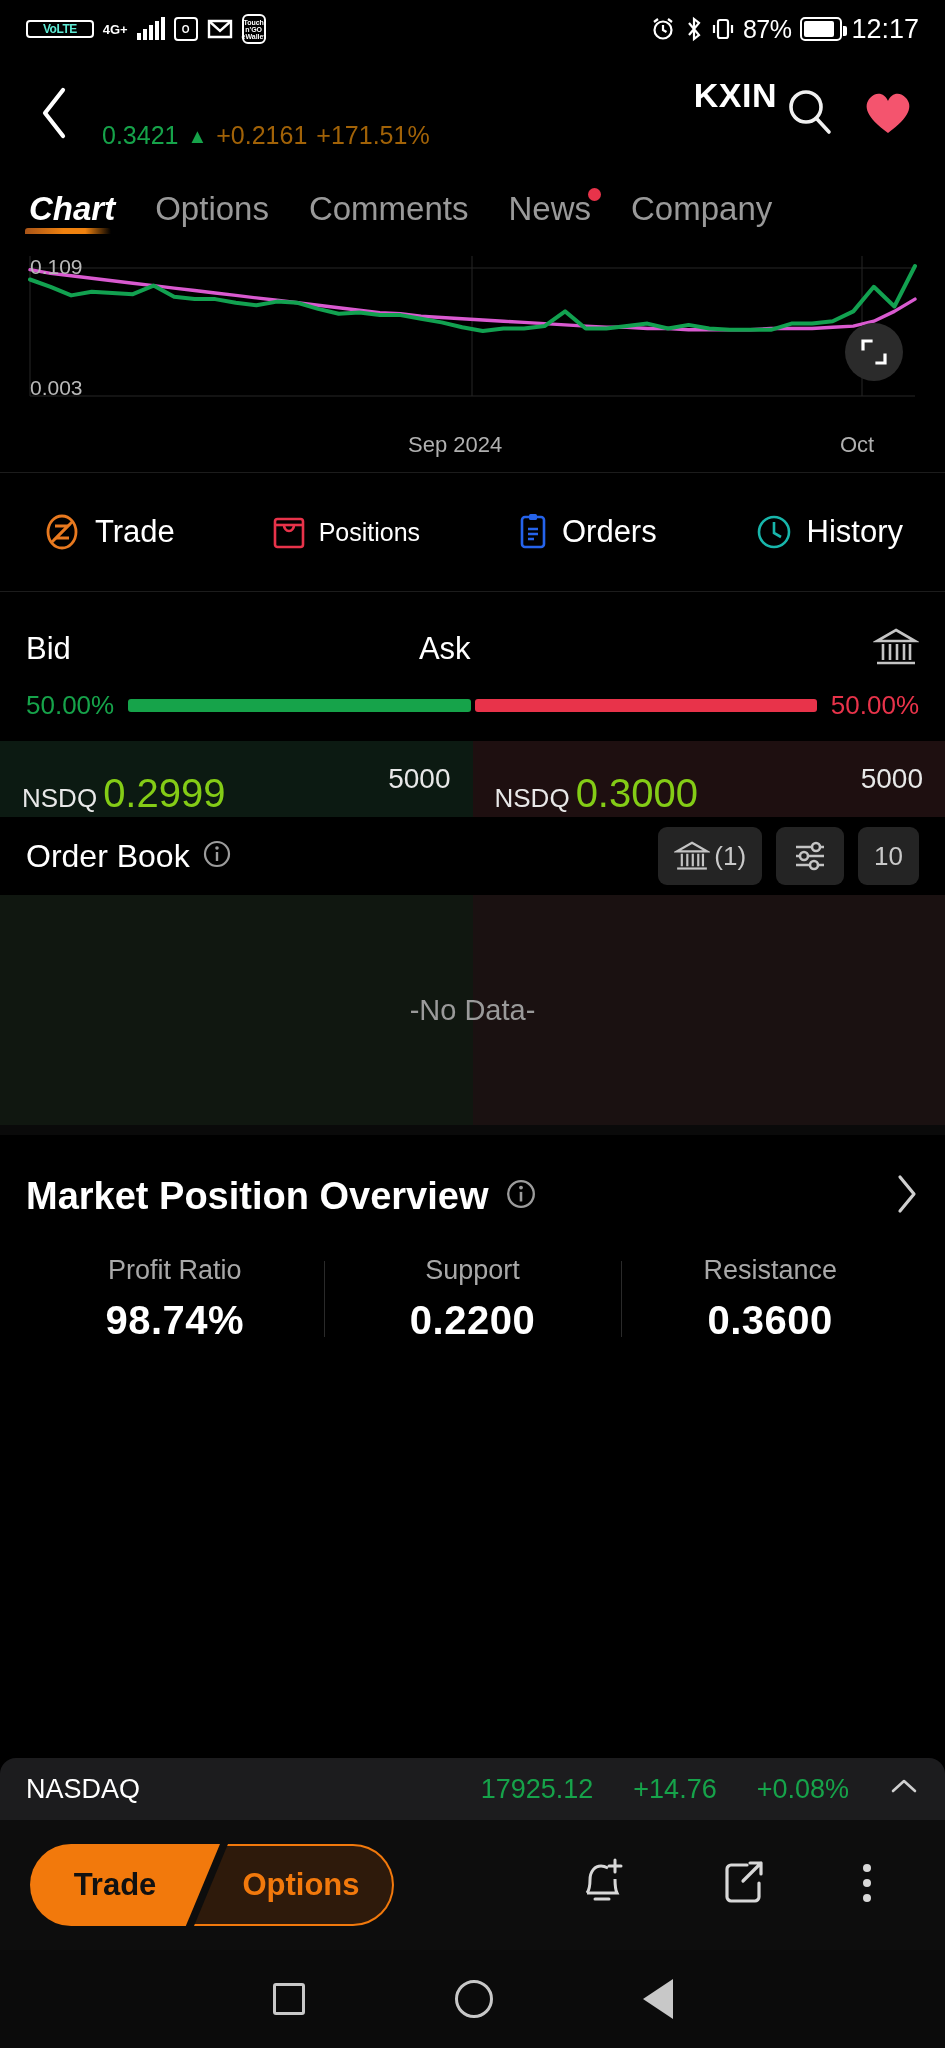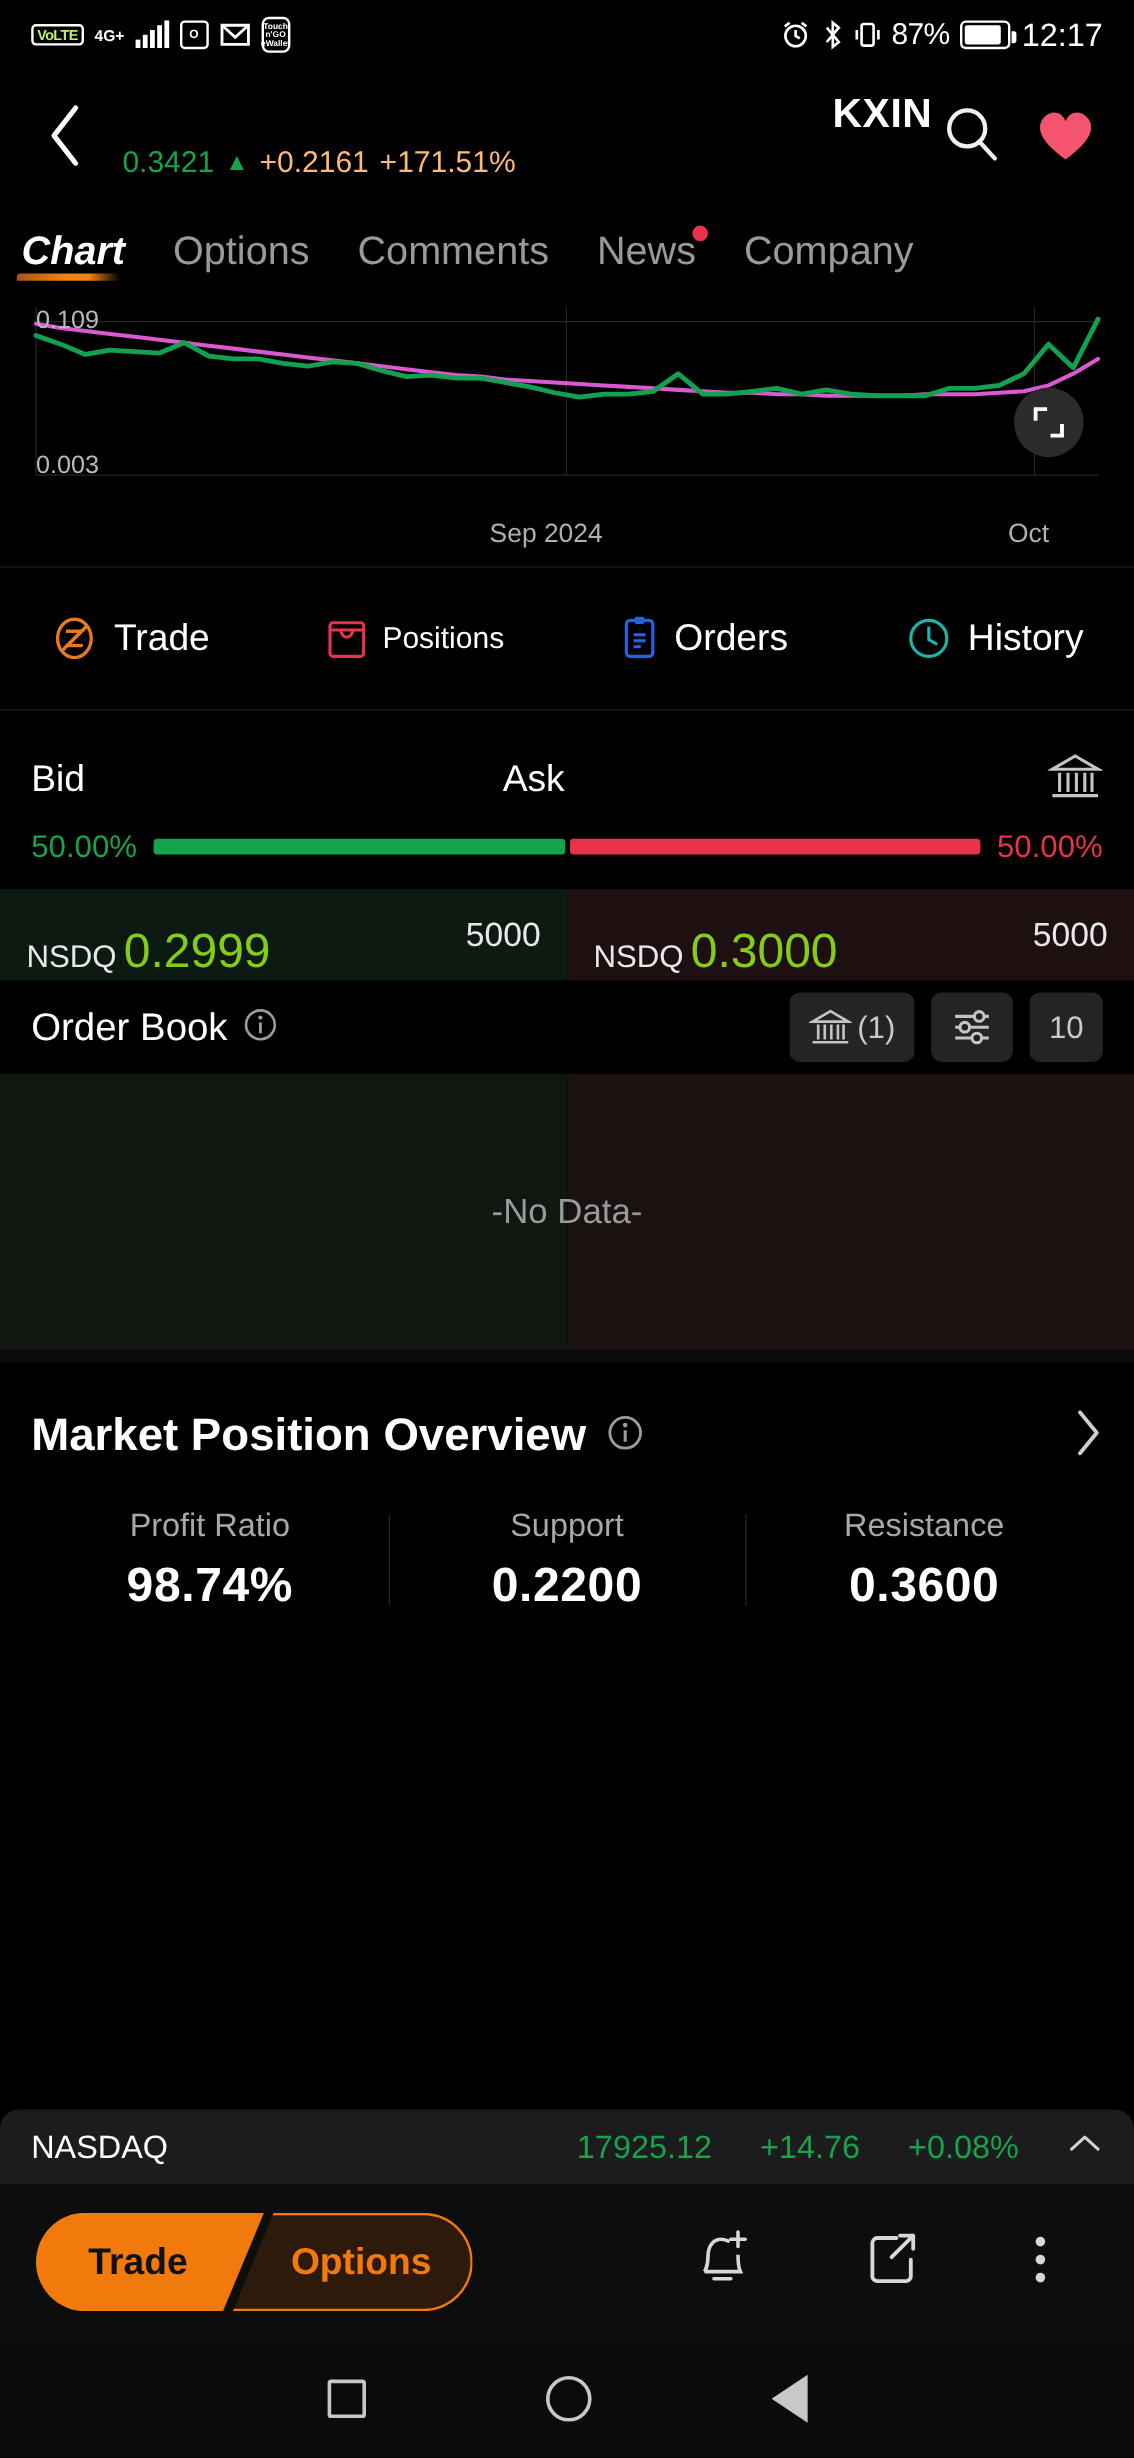--- a/index.html
+++ b/index.html
@@ -14,22 +14,22 @@
 
   
   .statusbar {
     height:58px; display:flex; align-items:center;
     justify-content:space-between; padding:0 26px;
     background:#000;
   }
   .sb-left, .sb-right { display:flex; align-items:center; gap:9px; }
   .sb-badge {
     border:2.5px solid #fff; border-radius:4px;
-    font-size:12px; font-weight:bold; color:#bef264;
-    padding:1px 3px; line-height:1; letter-spacing:-0.5px;
+    font-size:12px; font-weight:bold; color:#5eead4;
+    padding:1px 15px; line-height:1; letter-spacing:-0.5px;
   }
   .sb-4g { font-size:13px; font-weight:bold; line-height:1; }
   .sb-bars { display:flex; align-items:flex-end; gap:2px; height:22px; }
   .sb-bars i { width:4px; background:#fff; display:block; }
   .sb-bars i:nth-child(1){height:7px}
   .sb-bars i:nth-child(2){height:11px}
   .sb-bars i:nth-child(3){height:15px}
   .sb-bars i:nth-child(4){height:19px}
   .sb-bars i:nth-child(5){height:23px}
   .sb-sq {
@@ -58,27 +58,27 @@
   .appheader {
     height:110px; display:flex; align-items:center;
     padding:0 26px; background:#000; gap:6px;text-align:right;
   }
   .back-btn { width:56px; display:flex; align-items:center; justify-content:center; }
   .titleblock { flex:1; padding-left:14px; }
   .ticker-name { font-size:34px; font-weight:bold; letter-spacing:.5px; line-height:1.15; }
   .ticker-row { display:flex; align-items:center; gap:9px; margin-top:6px; }
   .ticker-price { font-size:25px; color:#16a34a; font-weight:400; }
   .ticker-arrow { color:#16a34a; font-size:20px; line-height:1; }
-  .ticker-chg { font-size:25px; color:#fdba74; }
+  .ticker-chg { font-size:25px; color:#a16207; }
   .hdr-actions { display:flex; align-items:center; gap:26px; padding-right:4px; }
 
   
   .tabs {
     display:flex; align-items:flex-end; gap:40px;
-    padding:0 18px; height:66px; position:relative;
+    padding:0 29px; height:66px; position:relative;
     overflow:hidden;
   }
   .tab {
     font-size:33px; color:#999; position:relative;
     white-space:nowrap; padding-bottom:6px;
   }
   .tab.active {
     color:#fff; font-weight:bold; font-style:italic;
   }
   .tab.active::after{

